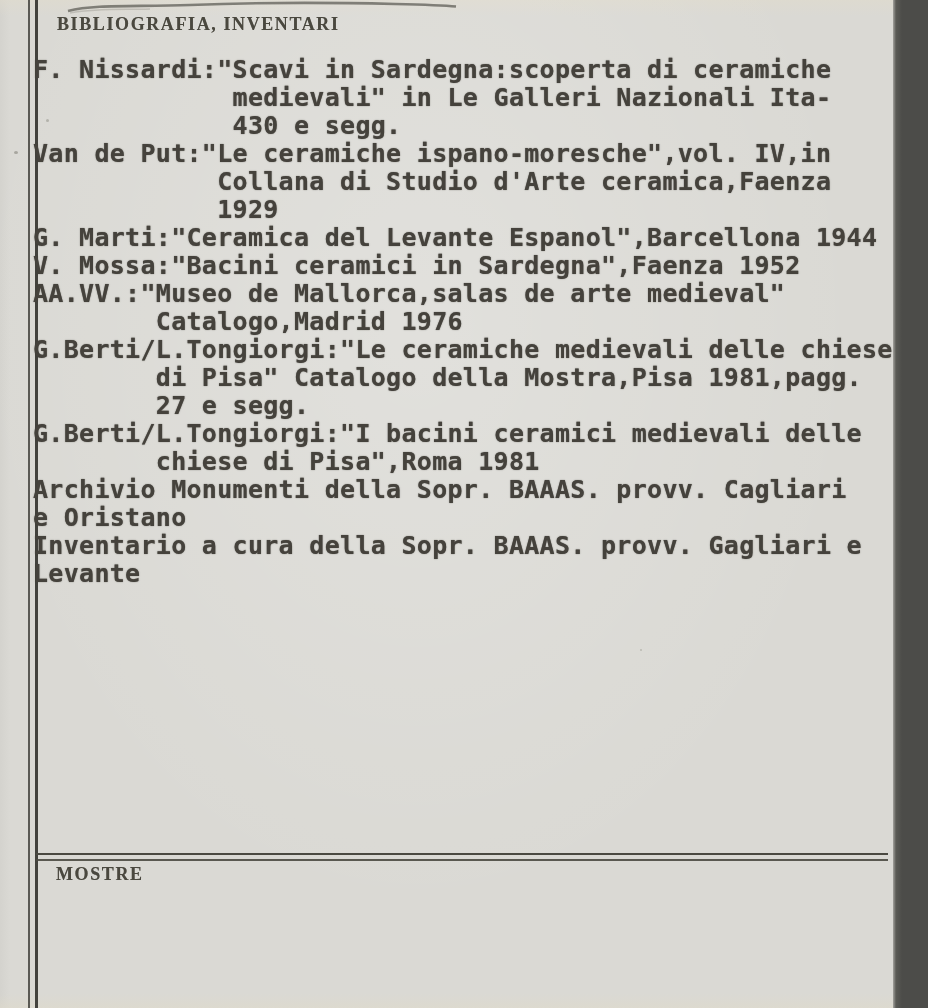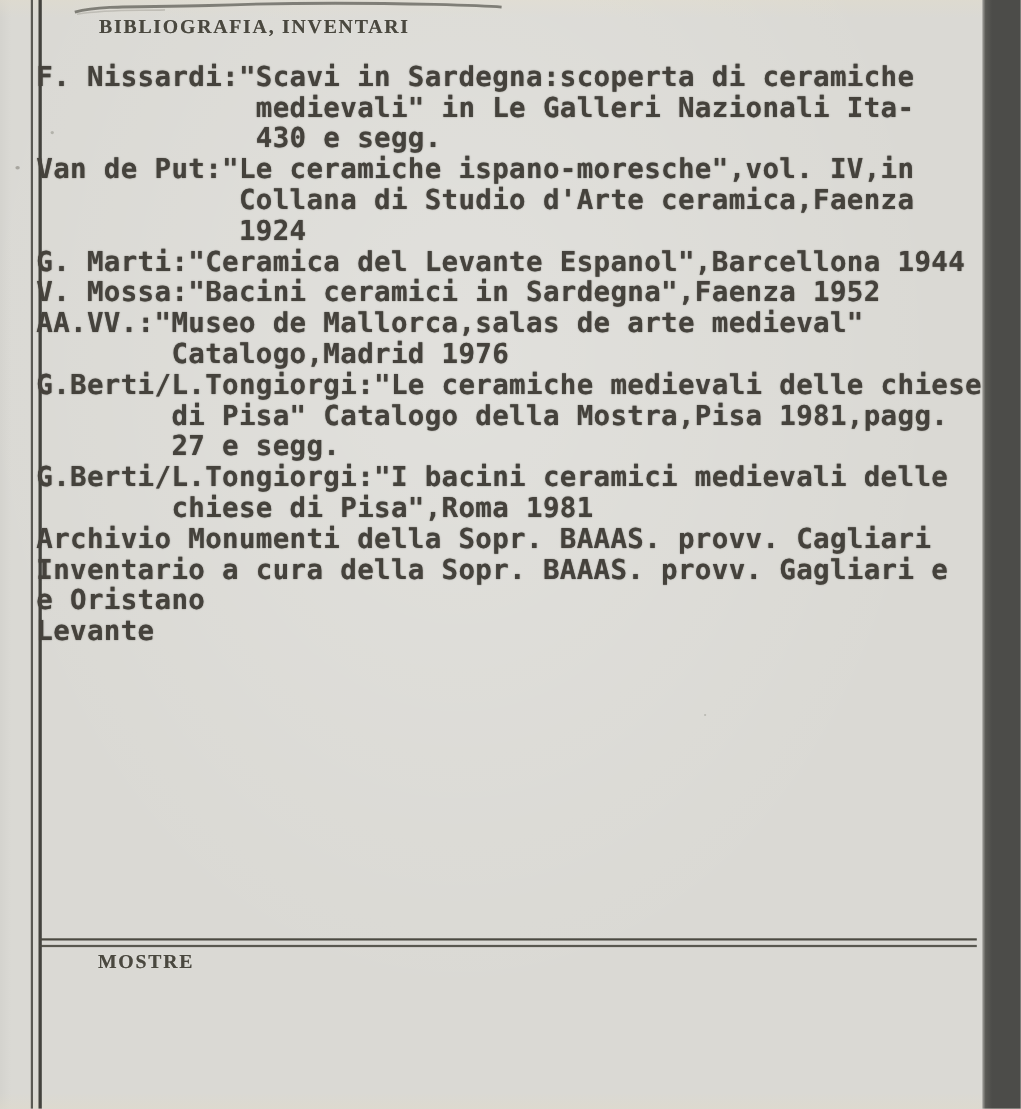--- a/index.html
+++ b/index.html
@@ -55,21 +55,20 @@
   
   .section-label {
     position: absolute;
     font-family: "Liberation Serif", serif;
     font-size: 18px;
     font-weight: 600;
     letter-spacing: 1.6px;
     color: #4a483f;
     text-shadow: 0 0 0.5px rgba(70,68,60,0.5);
     white-space: pre;
-    margin-left: 33px;
   }
   .label-bibliografia { left: 57px; top: 14px; }
   .label-mostre       { left: 56px; top: 864px; }
   
   .typed {
     position: absolute;
     left: 33px;
     top: 56px;
     font-family: "DejaVu Sans Mono", monospace;
     font-size: 25px;
@@ -113,33 +112,33 @@
 <div class="vrule vrule-inner"></div>
 
 <div class="section-label label-bibliografia">BIBLIOGRAFIA, INVENTARI</div>
 
 <div class="typed">
   <div class="tline">F. Nissardi:"Scavi in Sardegna:scoperta di ceramiche</div>
   <div class="tline">             medievali" in Le Galleri Nazionali Ita-</div>
   <div class="tline">             430 e segg.</div>
   <div class="tline">Van de Put:"Le ceramiche ispano-moresche",vol. IV,in</div>
   <div class="tline">            Collana di Studio d'Arte ceramica,Faenza</div>
-  <div class="tline">            1924</div>
+  <div class="tline">            1929</div>
   <div class="tline">G. Marti:"Ceramica del Levante Espanol",Barcellona 1944</div>
   <div class="tline">V. Mossa:"Bacini ceramici in Sardegna",Faenza 1952</div>
   <div class="tline">AA.VV.:"Museo de Mallorca,salas de arte medieval"</div>
   <div class="tline">        Catalogo,Madrid 1976</div>
   <div class="tline">G.Berti/L.Tongiorgi:"Le ceramiche medievali delle chiese</div>
   <div class="tline">        di Pisa" Catalogo della Mostra,Pisa 1981,pagg.</div>
   <div class="tline">        27 e segg.</div>
   <div class="tline">G.Berti/L.Tongiorgi:"I bacini ceramici medievali delle</div>
   <div class="tline">        chiese di Pisa",Roma 1981</div>
   <div class="tline">Archivio Monumenti della Sopr. BAAAS. provv. Cagliari</div>
+  <div class="tline">e Oristano</div>
   <div class="tline">Inventario a cura della Sopr. BAAAS. provv. Gagliari e</div>
-  <div class="tline">e Oristano</div>
   <div class="tline">Levante</div>
 </div>
 
 <div class="hrule hrule-top"></div>
 <div class="hrule hrule-bottom"></div>
 
 <div class="section-label label-mostre">MOSTRE</div>
 
 <div class="speck speck-1"></div>
 <div class="speck speck-2"></div>

